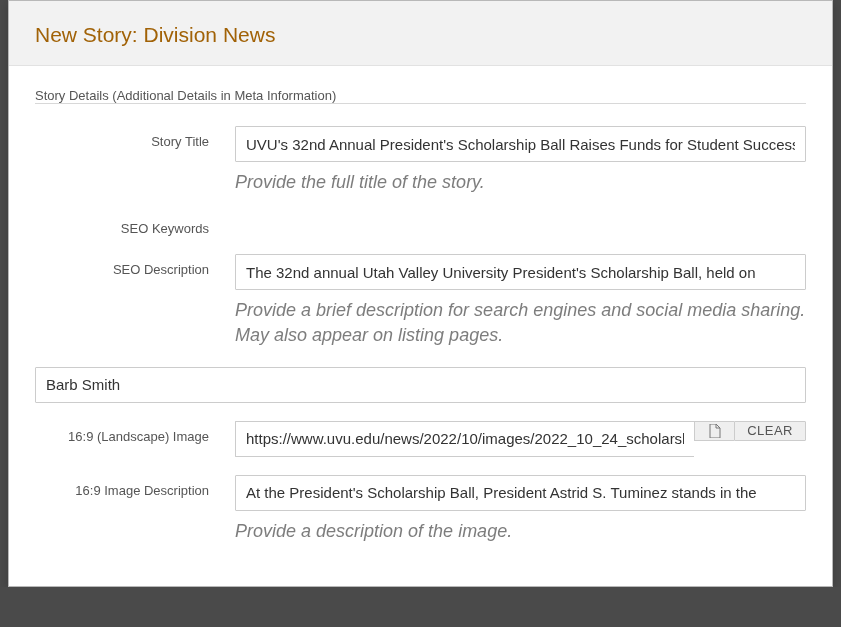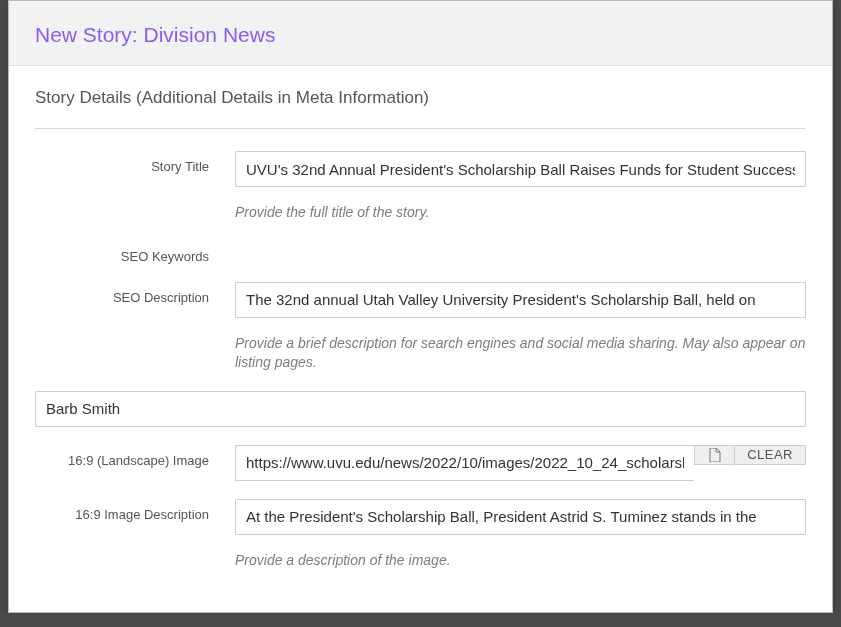--- a/index.html
+++ b/index.html
@@ -22,31 +22,31 @@
       box-shadow: 0 2px 10px rgba(0,0,0,0.2);
     }
     .modal-header {
       background: #f2f2f2;
       border-bottom: 1px solid #e2e2e2;
       padding: 22px 26px 18px 26px;
     }
     .modal-title {
       font-size: 21px;
       font-weight: 400;
-      color: #8b5cf6;
+      color: #a16207;
     }
     .modal-body {
       padding: 22px 26px 24px 26px;
     }
     .section-title {
-      font-size: 17px;
+      font-size: 13px;
       font-weight: 400;
       color: #555;
       border-bottom: 1px solid #d8d8d8;
-      padding-bottom: 20px;
+      padding-bottom: 0;
       margin-bottom: 22px;
     }
     .form-row {
       display: flex;
       align-items: flex-start;
       margin-bottom: 18px;
     }
     .label-col {
       width: 200px;
       min-width: 200px;
@@ -65,22 +65,22 @@
       border: 1px solid #ccc;
       border-radius: 1px;
       padding: 0 10px;
       font-size: 15px;
       color: #333;
       font-family: inherit;
     }
     .help-text {
       font-style: italic;
       color: #7d7d7d;
-      font-size: 14px;
-      margin-top: 16px;
+      font-size: 18px;
+      margin-top: 8px;
       line-height: 1.4;
     }
     .input-group {
       display: flex;
       width: 100%;
     }
     .input-group .group-input {
       flex: 1;
       height: 36px;
       border: 1px solid #ccc;

